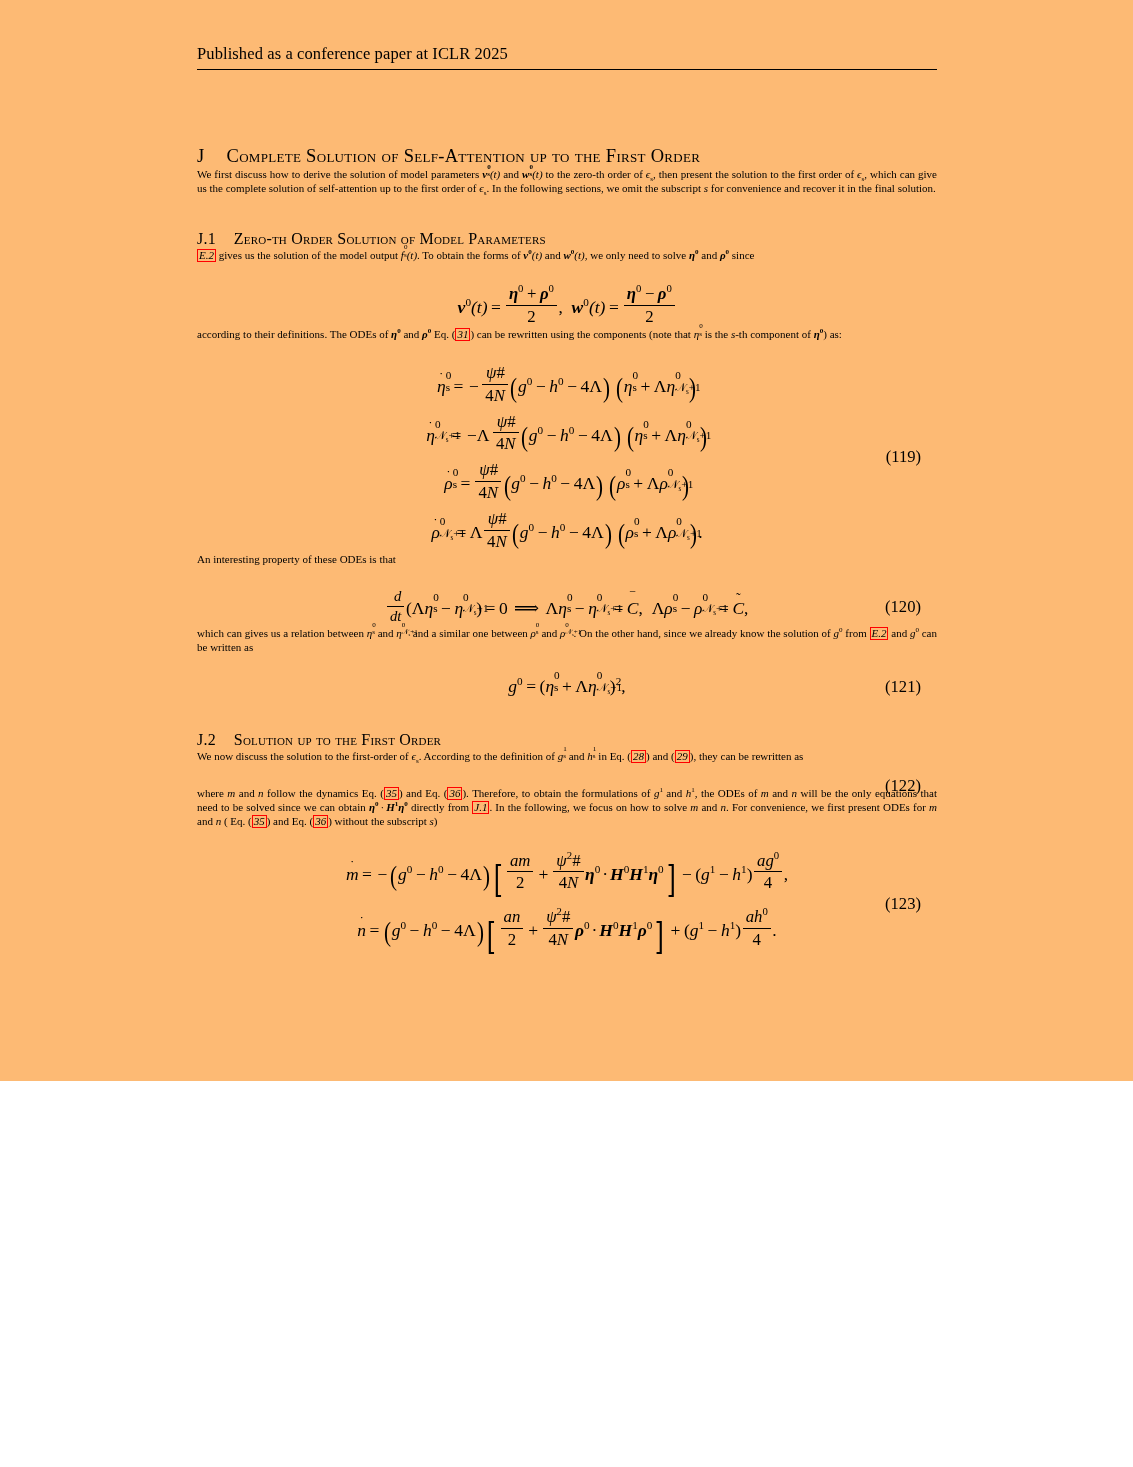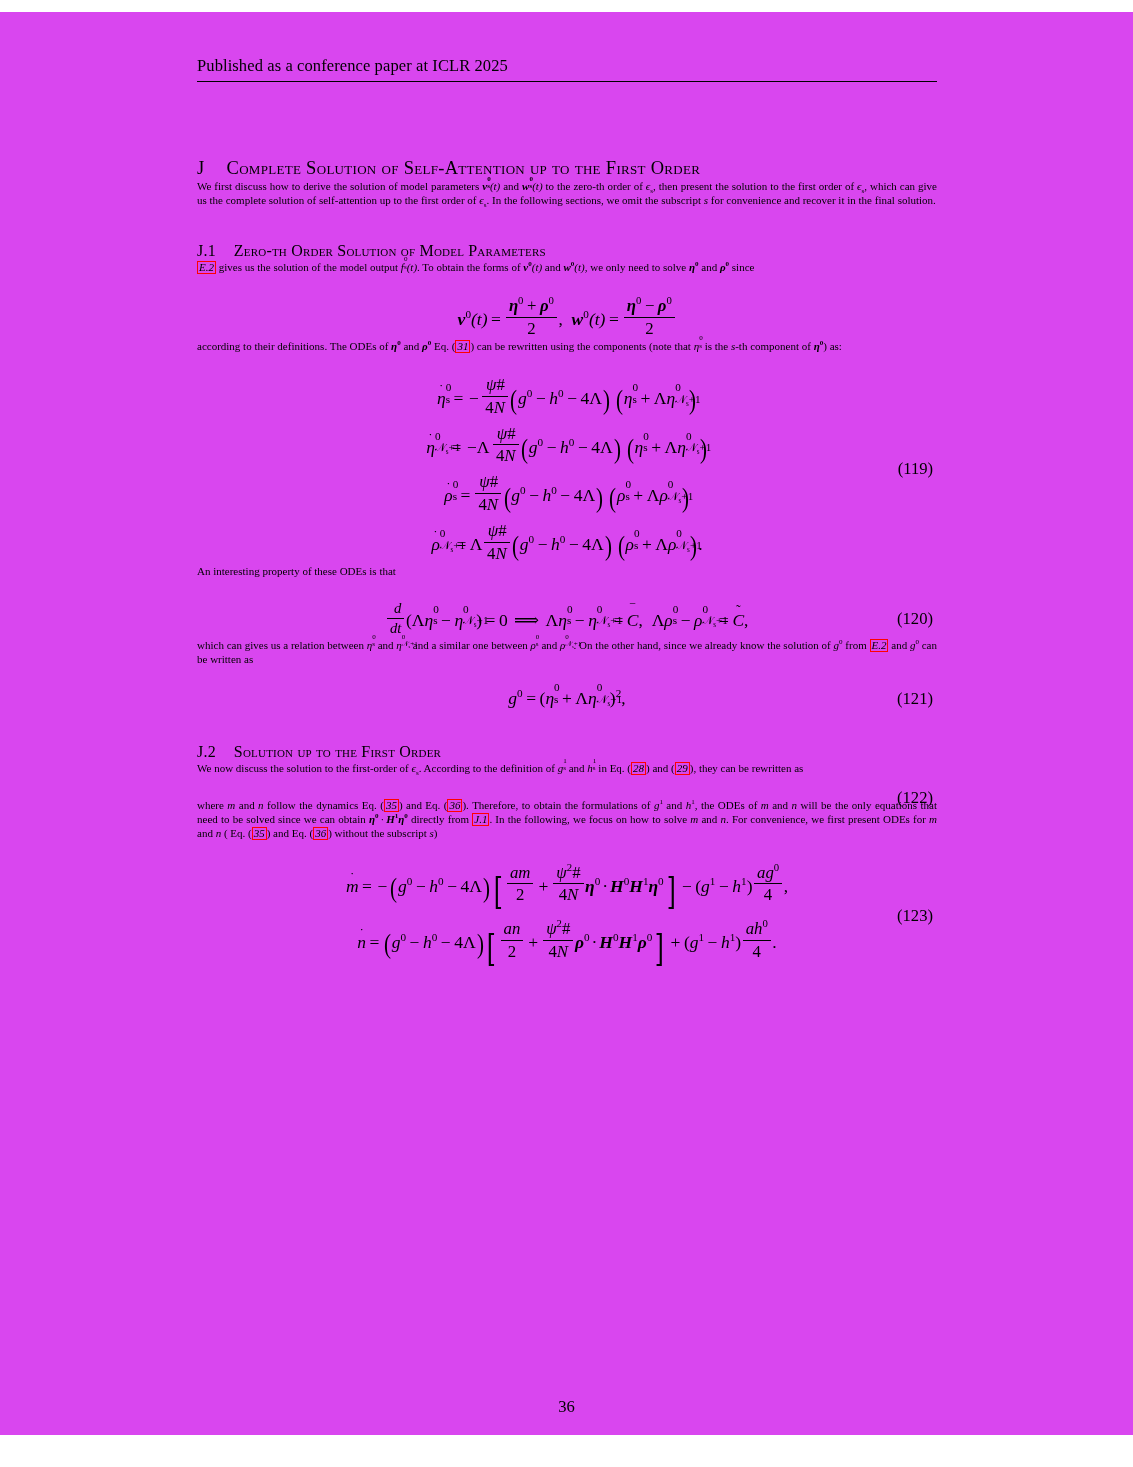--- a/index.html
+++ b/index.html
@@ -7,23 +7,23 @@
     padding: 0;
     background: #ffffff;
   }
   body {
     font-family: "Liberation Serif", "DejaVu Serif", serif;
     color: #000000;
   }
   .page {
     position: relative;
     width: 1133px;
-    height: 1423px;
-    margin: 12px auto;
-    background: #d946ef;
+    height: 1081px;
+    margin: 0 auto;
+    background: #fdba74;
     overflow: hidden;
   }
   .content {
     position: absolute;
     left: 197px;
     top: 44px;
     width: 740px;
   }
 
   
@@ -108,21 +108,21 @@
   }
 
   
   .eq {
     position: relative;
     text-align: center;
     font-size: 17.5px;
   }
   .eqnum {
     position: absolute;
-    right: 4px;
+    right: 16px;
     top: 50%;
     transform: translateY(-50%);
     font-size: 16.6px;
     font-style: normal;
   }
   .eqrow { display: block; white-space: nowrap; }
 
   
   .frac {
     display: inline-block;

